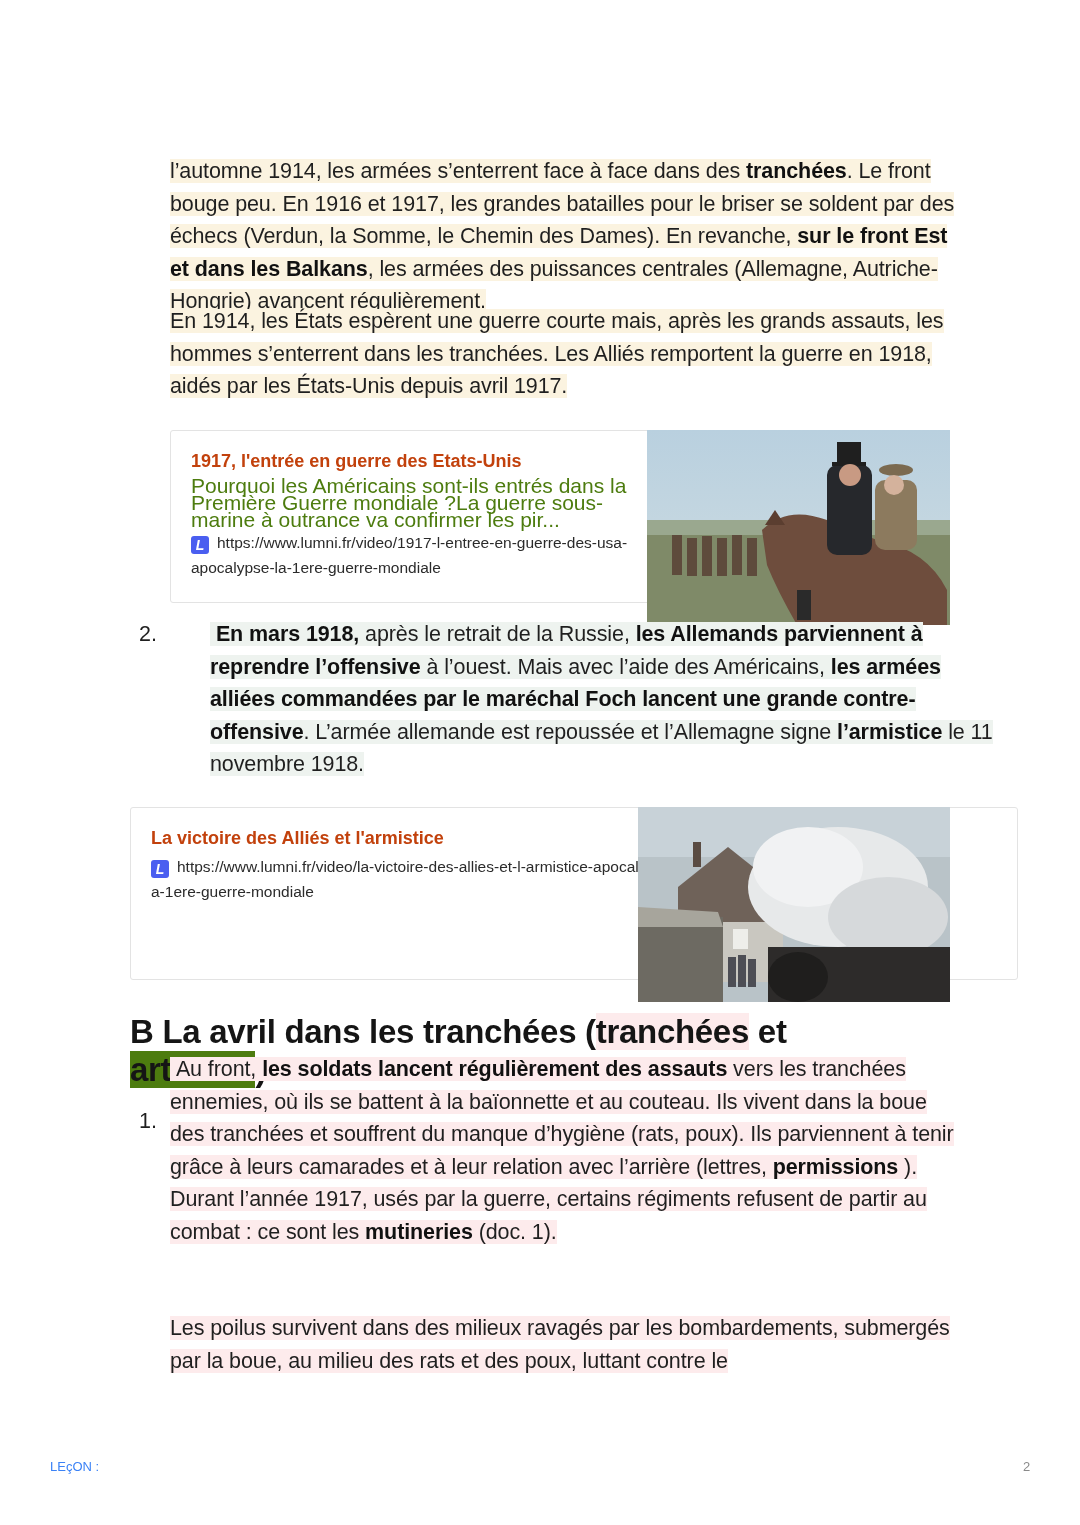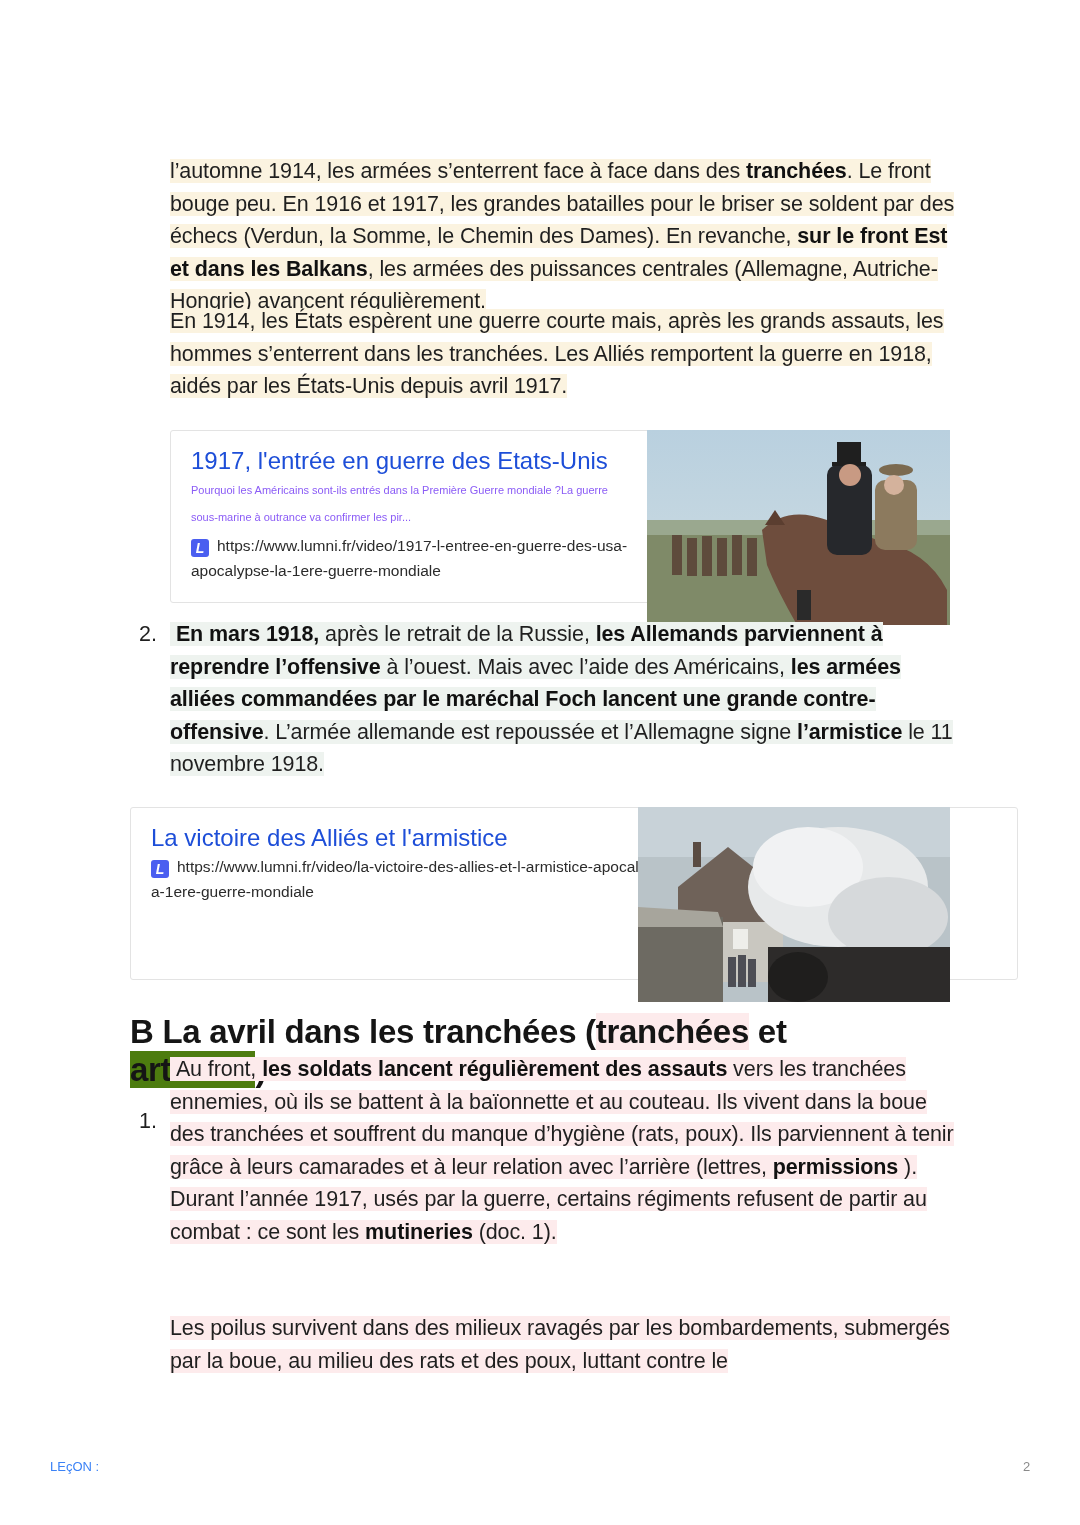--- a/index.html
+++ b/index.html
@@ -17,22 +17,22 @@
     .hl-pink { background: #fdebec; box-decoration-break: clone; -webkit-box-decoration-break: clone; }
     b { font-weight: 700; color: #111; }
     .list-num {
       position: absolute; font-size: 21.5px; line-height: 32.5px; color: #1f1f1f;
     }
     .card {
       position: absolute; background: #fff; border: 1px solid #e3e3e3; border-radius: 3px;
       box-sizing: border-box; overflow: hidden;
     }
     .card-text { position: absolute; left: 20px; top: 18px; right: 22px; }
-    .card-title { font-size: 24px; line-height: 24px; color: #1d4ed8; margin-bottom: 4px; }
-    .card-desc { font-size: 11px; line-height: 27px; color: #8b5cf6; }
+    .card-title { font-size: 18px; line-height: 24px; color: #c2410c; margin-bottom: 4px; font-weight: bold; }
+    .card-desc { font-size: 21px; line-height: 17px; color: #4d7c0f; }
     .card-url { font-size: 15.5px; line-height: 25px; color: #2b2b2b; margin-top: 2px; }
     .l-icon {
       display: inline-block; width: 18px; height: 18px; border-radius: 3px; background: #4a5ef0;
       color: #fff; font-weight: 700; font-style: italic; font-size: 14px; line-height: 18px; text-align: center;
       vertical-align: -2px; margin-right: 8px;
     }
     .thumb { position: absolute; overflow: hidden; }
     .heading {
       position: absolute; left: 130px; width: 800px;
       font-size: 33px; line-height: 38px; font-weight: 700; color: #151515; letter-spacing: -0.3px;
@@ -86,21 +86,21 @@
     <rect x="185" y="32" width="34" height="4" fill="#1f1f1f"></rect>
     <circle cx="203" cy="45" r="11" fill="#c89a83"></circle>
     <rect x="228" y="50" width="42" height="70" rx="10" fill="#8c7a5e"></rect>
     <ellipse cx="249" cy="40" rx="17" ry="6" fill="#7b6a50"></ellipse>
     <circle cx="247" cy="55" r="10" fill="#d4b29c"></circle>
     <rect x="150" y="160" width="14" height="30" fill="#2a2a2a"></rect>
   </svg>
 </div>
 
 <div class="list-num" style="left:139px; top:618px;">2.</div>
-<div class="para" style="top:618px;">
+<div class="para" style="top:618px;margin-left:40px;">
   <span class="hl-green">&nbsp;<b>En mars 1918,</b><span> après le retrait de la Russie, </span><b>les Allemands parviennent à reprendre l’offensive</b><span> à l’ouest. Mais avec l’aide des Américains, </span><b>les armées alliées commandées par le maréchal Foch lancent une grande contre-offensive</b><span>. L’armée allemande est repoussée et l’Allemagne signe </span><b>l’armistice</b><span> le 11 novembre 1918.</span></span>
 </div>
 
 <div class="card" style="left:130px; top:807px; width:888px; height:173px;">
   <div class="card-text" style="right:330px;">
     <div class="card-title">La victoire des Alliés et l'armistice</div>
     <div class="card-url" style="word-break:break-all;"><span class="l-icon">L</span><span>https://www.lumni.fr/video/la-victoire-des-allies-et-l-armistice-apocalypse-la-1ere-guerre-mondiale</span></div>
   </div>
 </div>
 <div class="thumb" style="left:638px; top:807px; width:312px; height:195px;">

